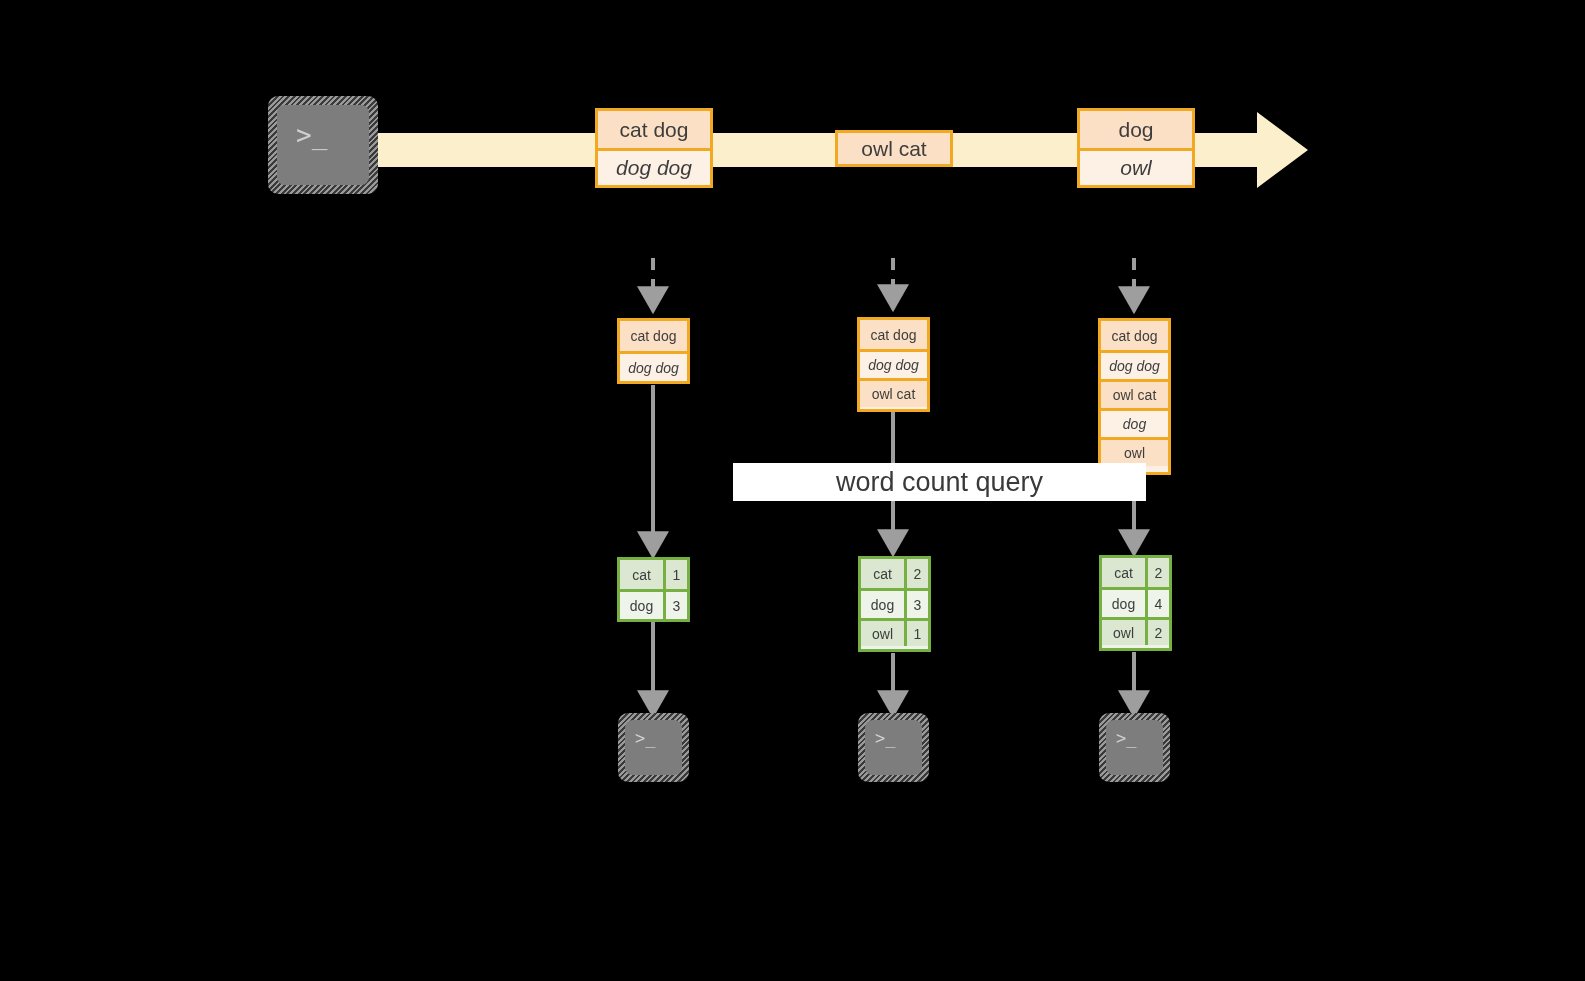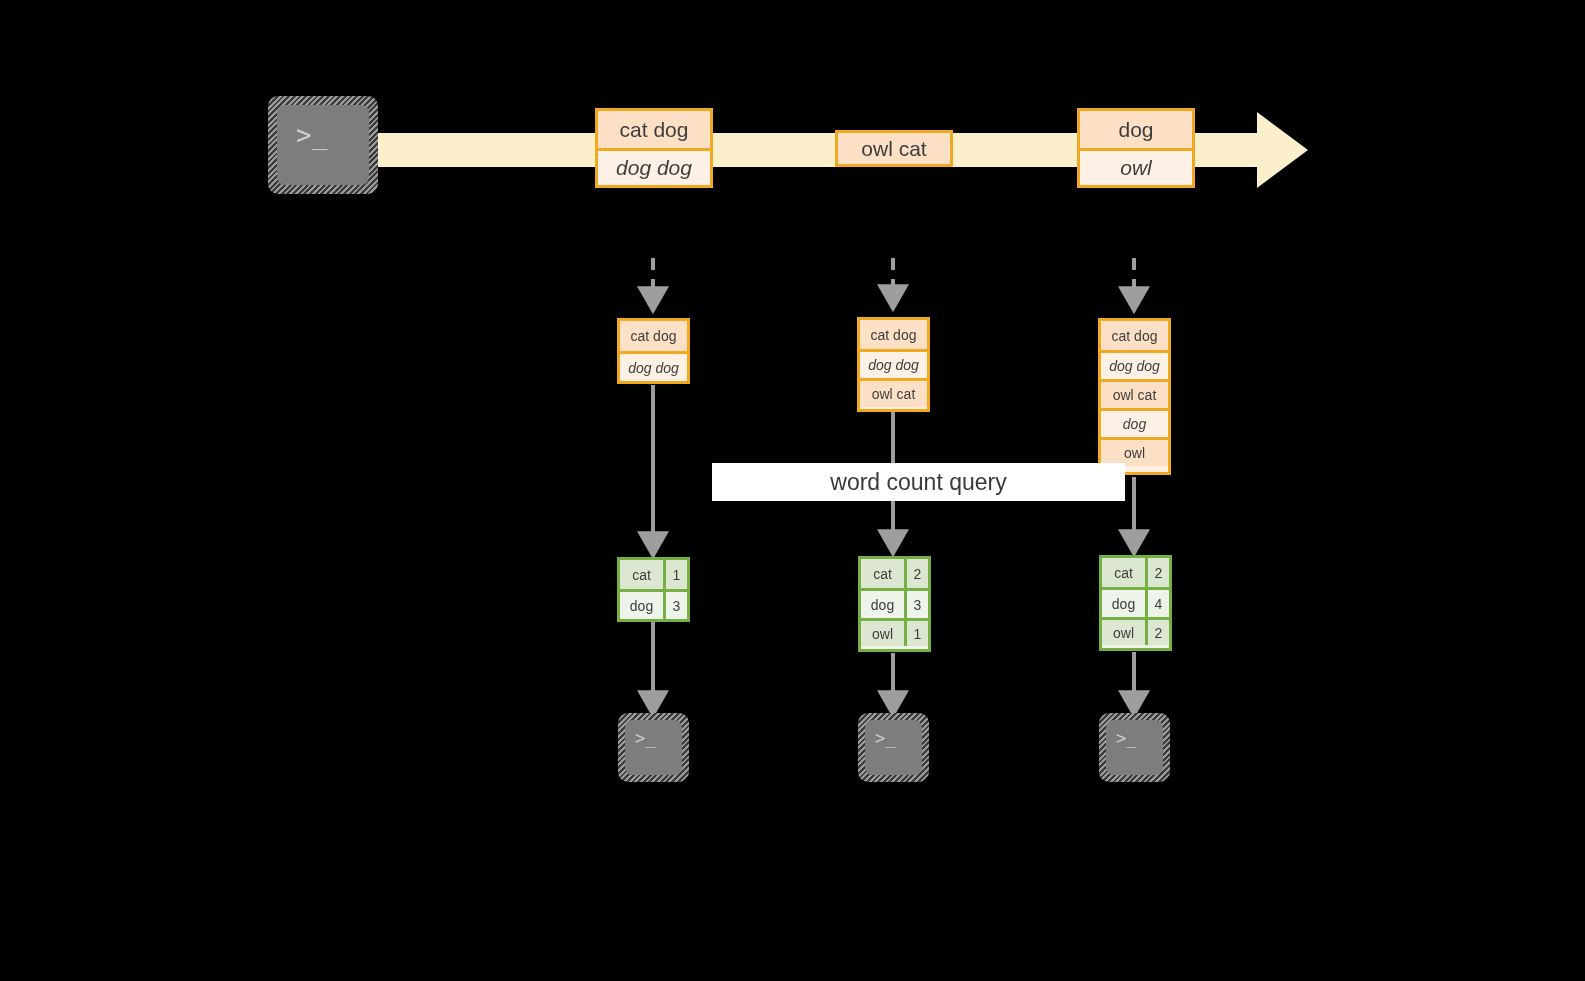--- a/index.html
+++ b/index.html
@@ -227,15 +227,15 @@
       <div class="tbl-cell" style="width:21px; font-size:14px;">2</div>
     </div>
   </div>
 
   <div class="terminal" style="left:1099px; top:713px; width:71px; height:69px;">
     <div class="hatch"></div>
     <div class="face" style="left:7px; top:7px; right:7px; bottom:7px;"></div>
     <div class="glyph" style="left:17px; top:17px; font-size:17px;">&gt;_</div>
   </div>
 
-  <div class="query-band" style="left:712px; top:463px; width:413px; height:38px; font-size:23px;">word count query</div>
+  <div class="query-band" style="left:733px; top:463px; width:413px; height:38px; font-size:27px;">word count query</div>
 
 </div>
 
 </body></html>

